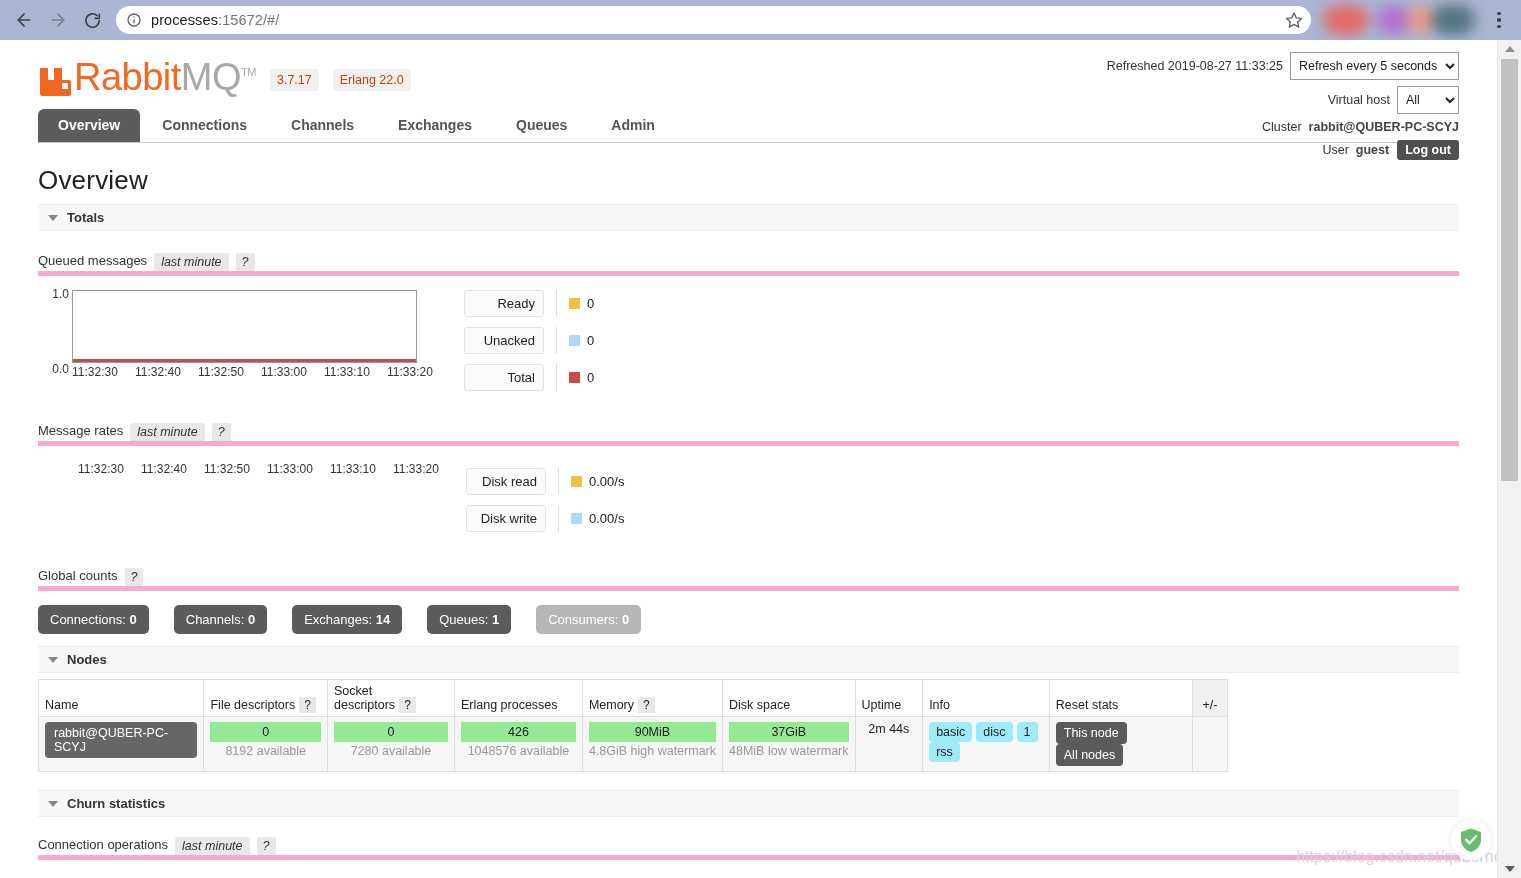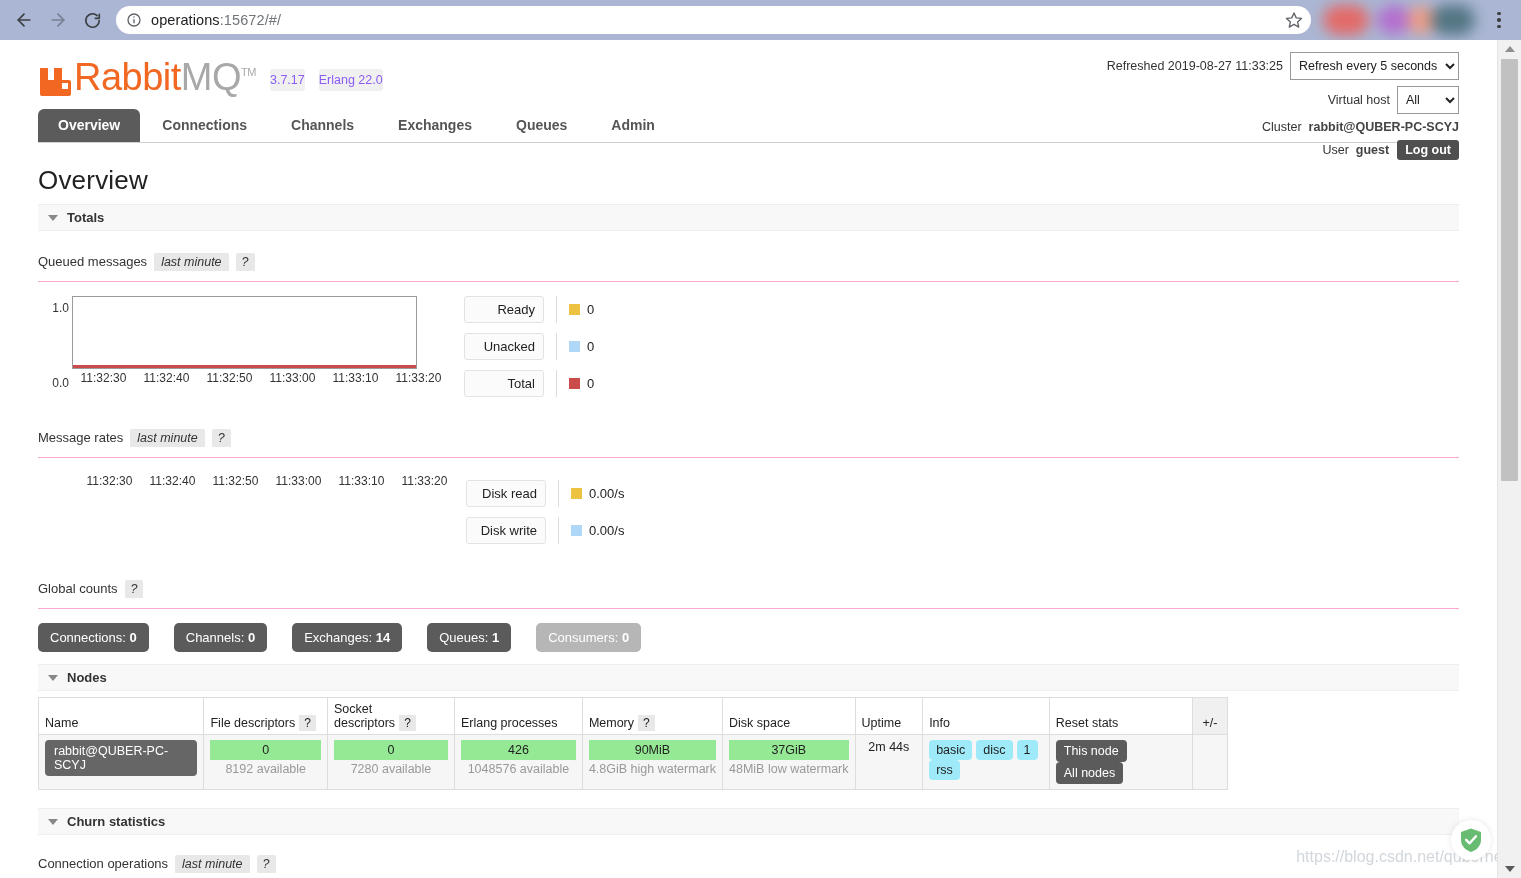--- a/index.html
+++ b/index.html
@@ -136,23 +136,23 @@
   .logo-row { display: flex; align-items: center; }
   .rmq-logo { display: flex; align-items: flex-end; }
   .rmq-mark { margin-right: 2px; }
   .rmq-word { font-size: 38px; letter-spacing: -0.5px; line-height: 1; }
   .rmq-word .rabbit { color: #f26721; }
   .rmq-word .mq { color: #a8a8a8; }
   .rmq-tm { font-size: 11px; color: #a8a8a8; vertical-align: super; }
   .ver-pill {
     margin-left: 14px;
     background: #f0f0f0;
-    color: #8b5cf6;
-    font-size: 12.5px;
-    padding: 4px 0;
+    color: #c2410c;
+    font-size: 12.5px;
+    padding: 4px 7px;
     border-radius: 3px;
     align-self: flex-end;
     margin-bottom: 5px;
   }
 
   .status-block {
     position: absolute;
     right: 0; top: 12px;
     text-align: right;
     font-size: 12.5px;
@@ -226,44 +226,44 @@
   .caret {
     width: 0; height: 0;
     border-left: 5px solid transparent;
     border-right: 5px solid transparent;
     border-top: 6px solid #888;
     margin-right: 9px;
   }
 
   .sub-head {
     display: flex;
-    align-items: center;
+    align-items: flex-start;
     margin-top: 22px;
-    border-bottom: 1px solid #f9a8d4;
-    padding-bottom: 10px;
+    border-bottom: 5px solid #f9a8d4;
+    padding-bottom: 0;
   }
   .sub-head .lbl { font-size: 13px; color: #333; padding-bottom: 2px; }
   .chip {
     font-size: 12.5px;
     background: #e8e8e8;
     color: #333;
     padding: 2px 7px;
     margin-left: 7px;
     border-radius: 2px 2px 0 0;
     cursor: pointer;
     font-style: italic;
   }
   .chip.q { padding: 2px 6px; }
 
   
   .chart-block { display: flex; align-items: flex-start; margin-top: 14px; }
   .chart-area { position: relative; }
   .yaxis {
     position: absolute;
-    left: 0; top: 12px;
+    left: 0; top: 4px;
     width: 34px;
     height: 100%;
     font-size: 12px;
     color: #333;
   }
   .ytop { position: absolute; top: -7px; right: 3px; }
   .ybot { position: absolute; bottom: -7px; right: 3px; }
   .plot {
     margin-left: 34px;
     border: 1px solid #9a9a9a;
@@ -275,21 +275,21 @@
     left: 0; right: 0; bottom: 0;
     height: 3px;
   }
   .xaxis {
     margin-left: 34px;
     display: flex;
     font-size: 12px;
     color: #333;
     padding-top: 2px;
   }
-  .xaxis span { text-align: center; }
+  .xaxis span { }
 
   .legend { margin-left: 14px; }
   .legend-row {
     display: flex;
     align-items: center;
     margin-bottom: 10px;
   }
   .legend-btn {
     width: 80px;
     text-align: right;
@@ -456,21 +456,21 @@
   </div>
 
   <div class="omnibox">
     <span class="info-icon">
       <svg width="16" height="16" viewBox="0 0 24 24" fill="none" stroke="#5f6368" stroke-width="2">
         <circle cx="12" cy="12" r="9"></circle>
           <line x1="12" y1="11" x2="12" y2="17"></line>
           <circle cx="12" cy="7.6" r="1.1" fill="#5f6368" stroke="none"></circle>
       </svg>
     </span>
-    <span class="url-text"><span>operations</span><span class="dim">:15672/#/</span></span>
+    <span class="url-text"><span>processes</span><span class="dim">:15672/#/</span></span>
     <span class="star-btn">
       <svg width="18" height="18" viewBox="0 0 24 24" fill="none" stroke="#5f6368" stroke-width="1.8" stroke-linejoin="round">
         <polygon points="12 2.6 15 9.2 22 9.9 16.8 14.6 18.3 21.4 12 17.9 5.7 21.4 7.2 14.6 2 9.9 9 9.2"></polygon>
       </svg>
     </span>
   </div>
 
   <div class="ext-blur">
     <div class="blob" style="background:#e8645f;width:46px;height:34px;left:4px;top:-2px;"></div>
     <div class="blob" style="background:#b46ad0;width:34px;height:30px;left:58px;top:0px;"></div>

